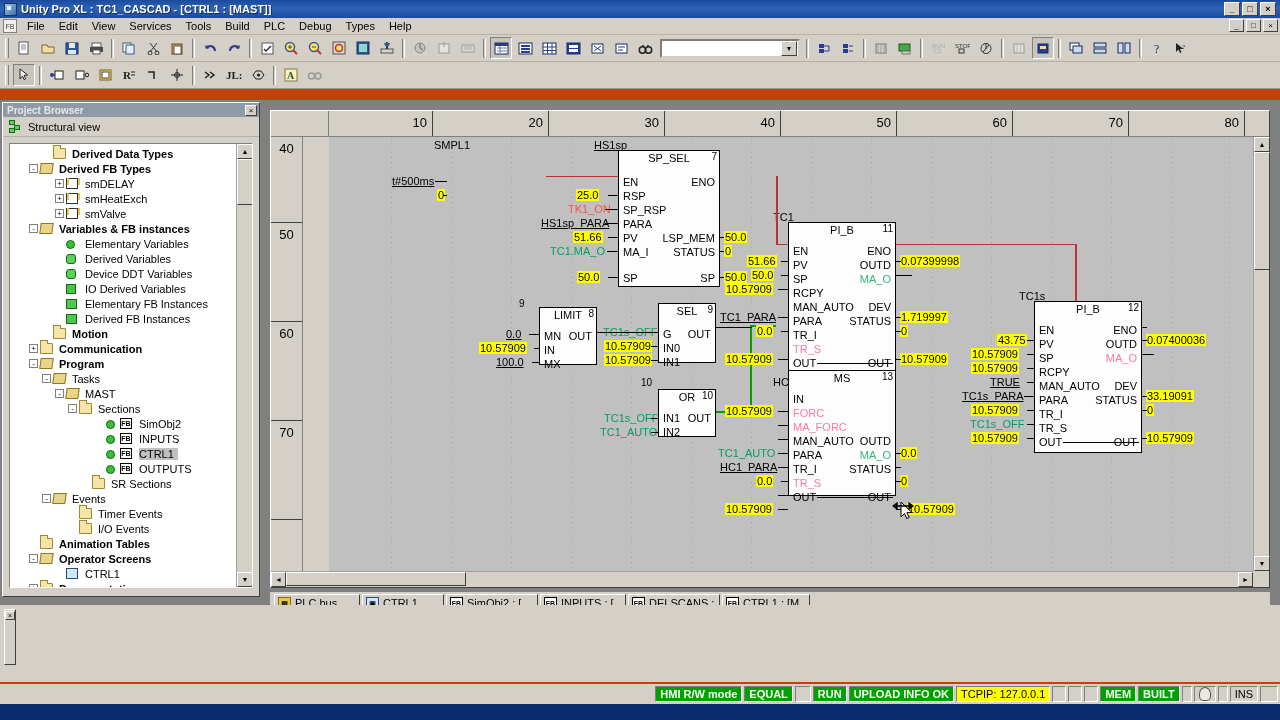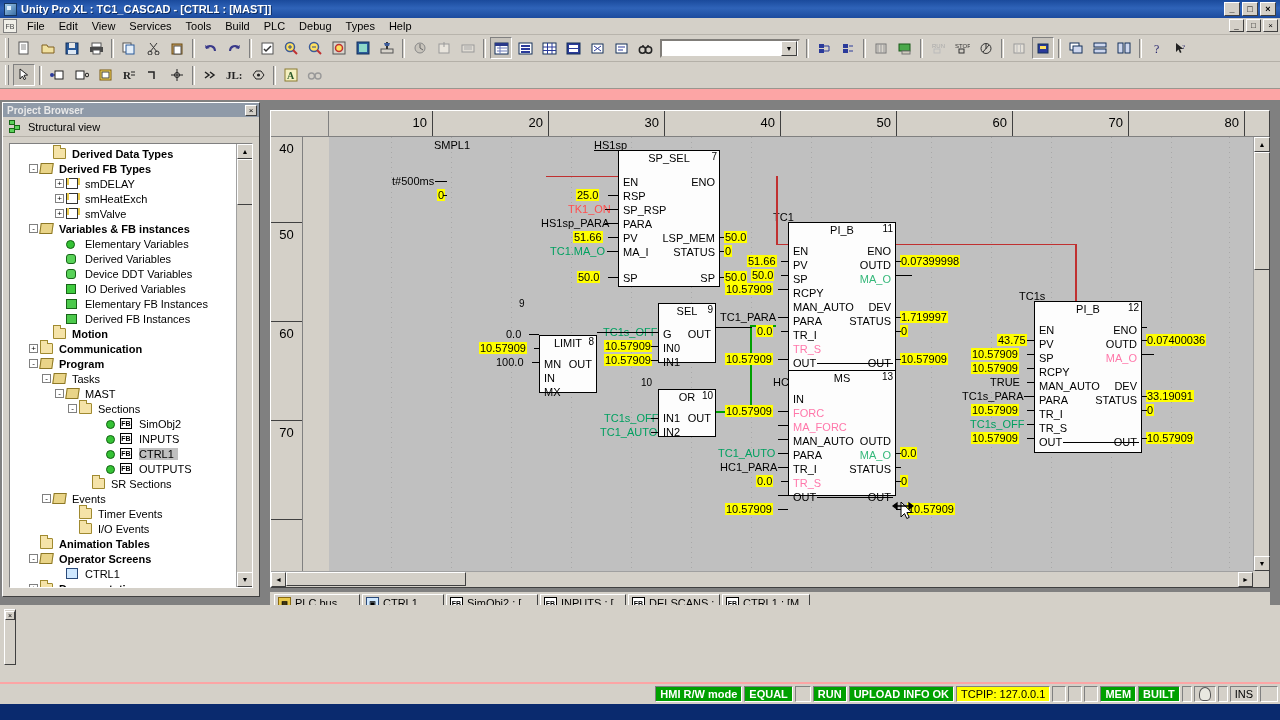--- a/index.html
+++ b/index.html
@@ -4,21 +4,21 @@
 <style>
   * { box-sizing: border-box; }
   html, body {
     margin:0; padding:0;
     width:1280px; height:720px;
     overflow:hidden;
     background:#000;
     font-family:"Liberation Sans", sans-serif;
     font-size:11px;
   }
-  #app { position:relative; width:1280px; height:720px; background:#fca5a5; }
+  #app { position:relative; width:1280px; height:720px; background:#c2410c; }
 
   
   .titlebar {
     height:18px;
     background:linear-gradient(180deg,#1a4a9c 0%,#2f63b8 45%,#1c4b9e 100%);
     display:flex; align-items:center; color:#fff;
     font-weight:bold; font-size:11px; padding:0 2px;
   }
   .title-ico {
     width:13px;height:13px;margin:0 4px 0 2px;
@@ -139,21 +139,21 @@
   .fb .nm{position:absolute;top:1px;left:0;right:0;text-align:center;font-size:11px;color:#000;}
   .fb .num{position:absolute;top:0px;right:2px;font-size:10px;color:#000;}
   .pin{position:absolute;font-size:11px;color:#000;white-space:nowrap;}
   .pin.r{text-align:right;}
   .blk-label{position:absolute;font-size:11px;color:#000;white-space:nowrap;}
   .blk-label.u{text-decoration:underline;}
   .val{position:absolute;font-size:11px;white-space:nowrap;padding:0 1px;color:#000;}
   .val.hl{background:#ffff00;}
   .val.grn{color:#00a060;}
   .val.red{color:#ff4d4d;}
-  .val.plain{color:#000;}
+  .val.plain{color:#000;text-decoration:underline;}
   .wire{position:absolute;background:#000;}
   .wire.red{background:#c03030;}
   .wire.green{background:#00a000;}
   .lead{position:absolute;height:1px;background:#000;}
 
   
   .tabstrip{position:absolute;left:270px;top:492px;width:1000px;height:22px;background:#d4d0c8;display:flex;align-items:center;padding-left:4px;gap:2px;}
   .wtab{
     height:18px;display:flex;align-items:center;gap:4px;padding:0 7px 0 3px;
     background:#d4d0c8;border:1px solid;border-color:#fff #404040 #404040 #fff;font-size:11px;white-space:nowrap;
@@ -912,21 +912,21 @@
         <div class="lead" style="left:279px;top:100px;width:10px;"></div>
         <div class="lead" style="left:278px;top:114px;width:11px;"></div>
         <div class="lead" style="left:279px;top:140px;width:10px;"></div>
         <div class="lead" style="left:391px;top:100px;width:4px;"></div>
         <div class="lead" style="left:391px;top:114px;width:4px;"></div>
         <div class="lead" style="left:391px;top:140px;width:4px;"></div>
 
         <div class="wire red" style="left:217px;top:39px;width:72px;height:1px;"></div>
 
         <div class="blk-label" style="left:190px;top:161px;font-size:10px;">9</div>
-        <div class="fb" style="left:210px;top:170px;width:58px;height:58px;margin-top:28px;">
+        <div class="fb" style="left:210px;top:170px;width:58px;height:58px;">
           <div class="nm">LIMIT</div>
           <div class="num">8</div>
           <div class="pin" style="left:4px;top:22px;">MN</div>
           <div class="pin" style="left:4px;top:36px;">IN</div>
           <div class="pin" style="left:4px;top:50px;">MX</div>
           <div class="pin r" style="right:4px;top:22px;">OUT</div>
         </div>
         <div class="val plain" style="left:176px;top:191px;">0.0</div>
         <div class="val hl" style="left:150px;top:205px;">10.57909</div>
         <div class="val plain" style="left:166px;top:219px;">100.0</div>

